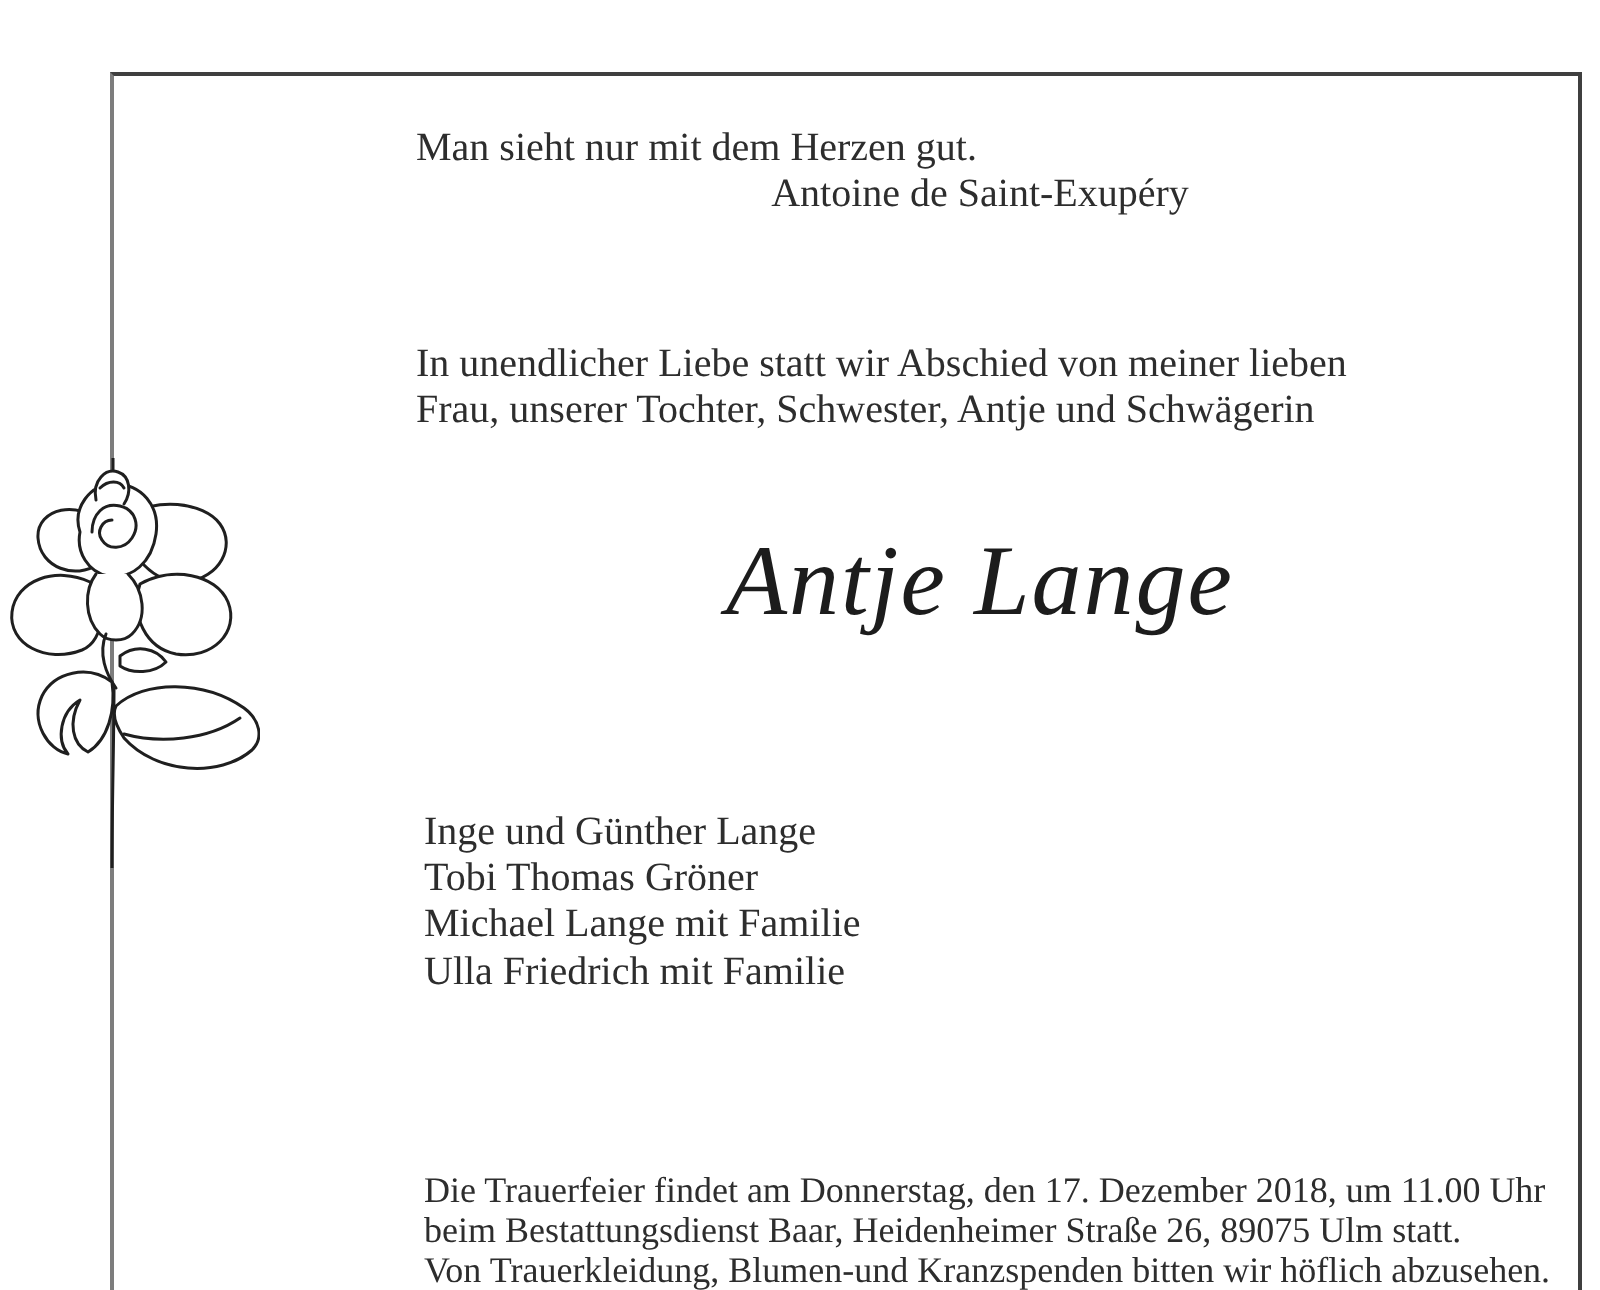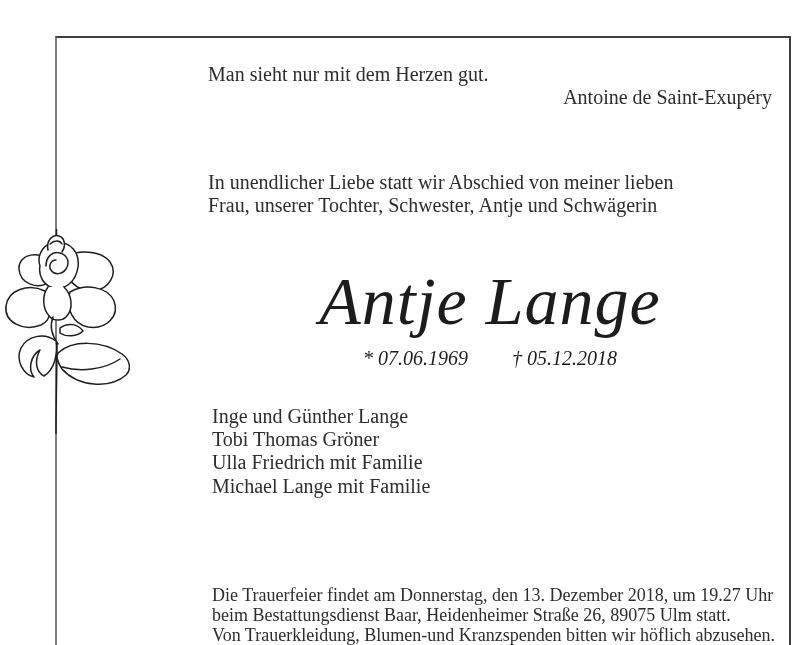--- a/index.html
+++ b/index.html
@@ -35,32 +35,32 @@
     width: 564px;
     z-index: 3;
     color: #2d2d2d;
   }
   .quote-block {
     top: 29px;
     font-size: 20px;
     line-height: 23px;
   }
   .quote-attribution {
-    text-align: right;
+    text-align: center;
   }
   .intro-block {
     top: 137px;
     font-size: 20px;
     line-height: 23px;
   }
   .name-block {
-    top: 225px;
+    top: 214px;
     text-align: center;
     font-style: italic;
-    font-size: 68px;
+    font-size: 50px;
     line-height: 84px;
     color: #1c1c1c;
     letter-spacing: 1px;
   }
   .dates-block {
     top: 311px;
     display: flex;
     justify-content: center;
     gap: 44px;
     font-style: italic;
@@ -128,31 +128,27 @@
     <div class="quote-attribution">Antoine de Saint-Exupéry</div>
   </div>
 
   <div class="col intro-block">
     <div>In unendlicher Liebe statt wir Abschied von meiner lieben</div>
     <div>Frau, unserer Tochter, Schwester, Antje und Schwägerin</div>
   </div>
 
   <div class="col name-block">Antje Lange</div>
 
-  <div class="col dates-block">
-    <span>* 07.06.1969</span>
-    <span>† 05.12.2018</span>
-  </div>
 
   <div class="col mourners-block">
     <div>Inge und Günther Lange</div>
     <div>Tobi Thomas Gröner</div>
+    <div>Michael Lange mit Familie</div>
     <div>Ulla Friedrich mit Familie</div>
-    <div>Michael Lange mit Familie</div>
   </div>
 
   <div class="col funeral-block">
-    <div>Die Trauerfeier findet am Donnerstag, den 13. Dezember 2018, um 19.27 Uhr</div>
+    <div>Die Trauerfeier findet am Donnerstag, den 17. Dezember 2018, um 11.00 Uhr</div>
     <div>beim Bestattungsdienst Baar, Heidenheimer Straße 26, 89075 Ulm statt.</div>
     <div>Von Trauerkleidung, Blumen-und Kranzspenden bitten wir höflich abzusehen.</div>
   </div>
 
 </div>
 
 </body></html>

